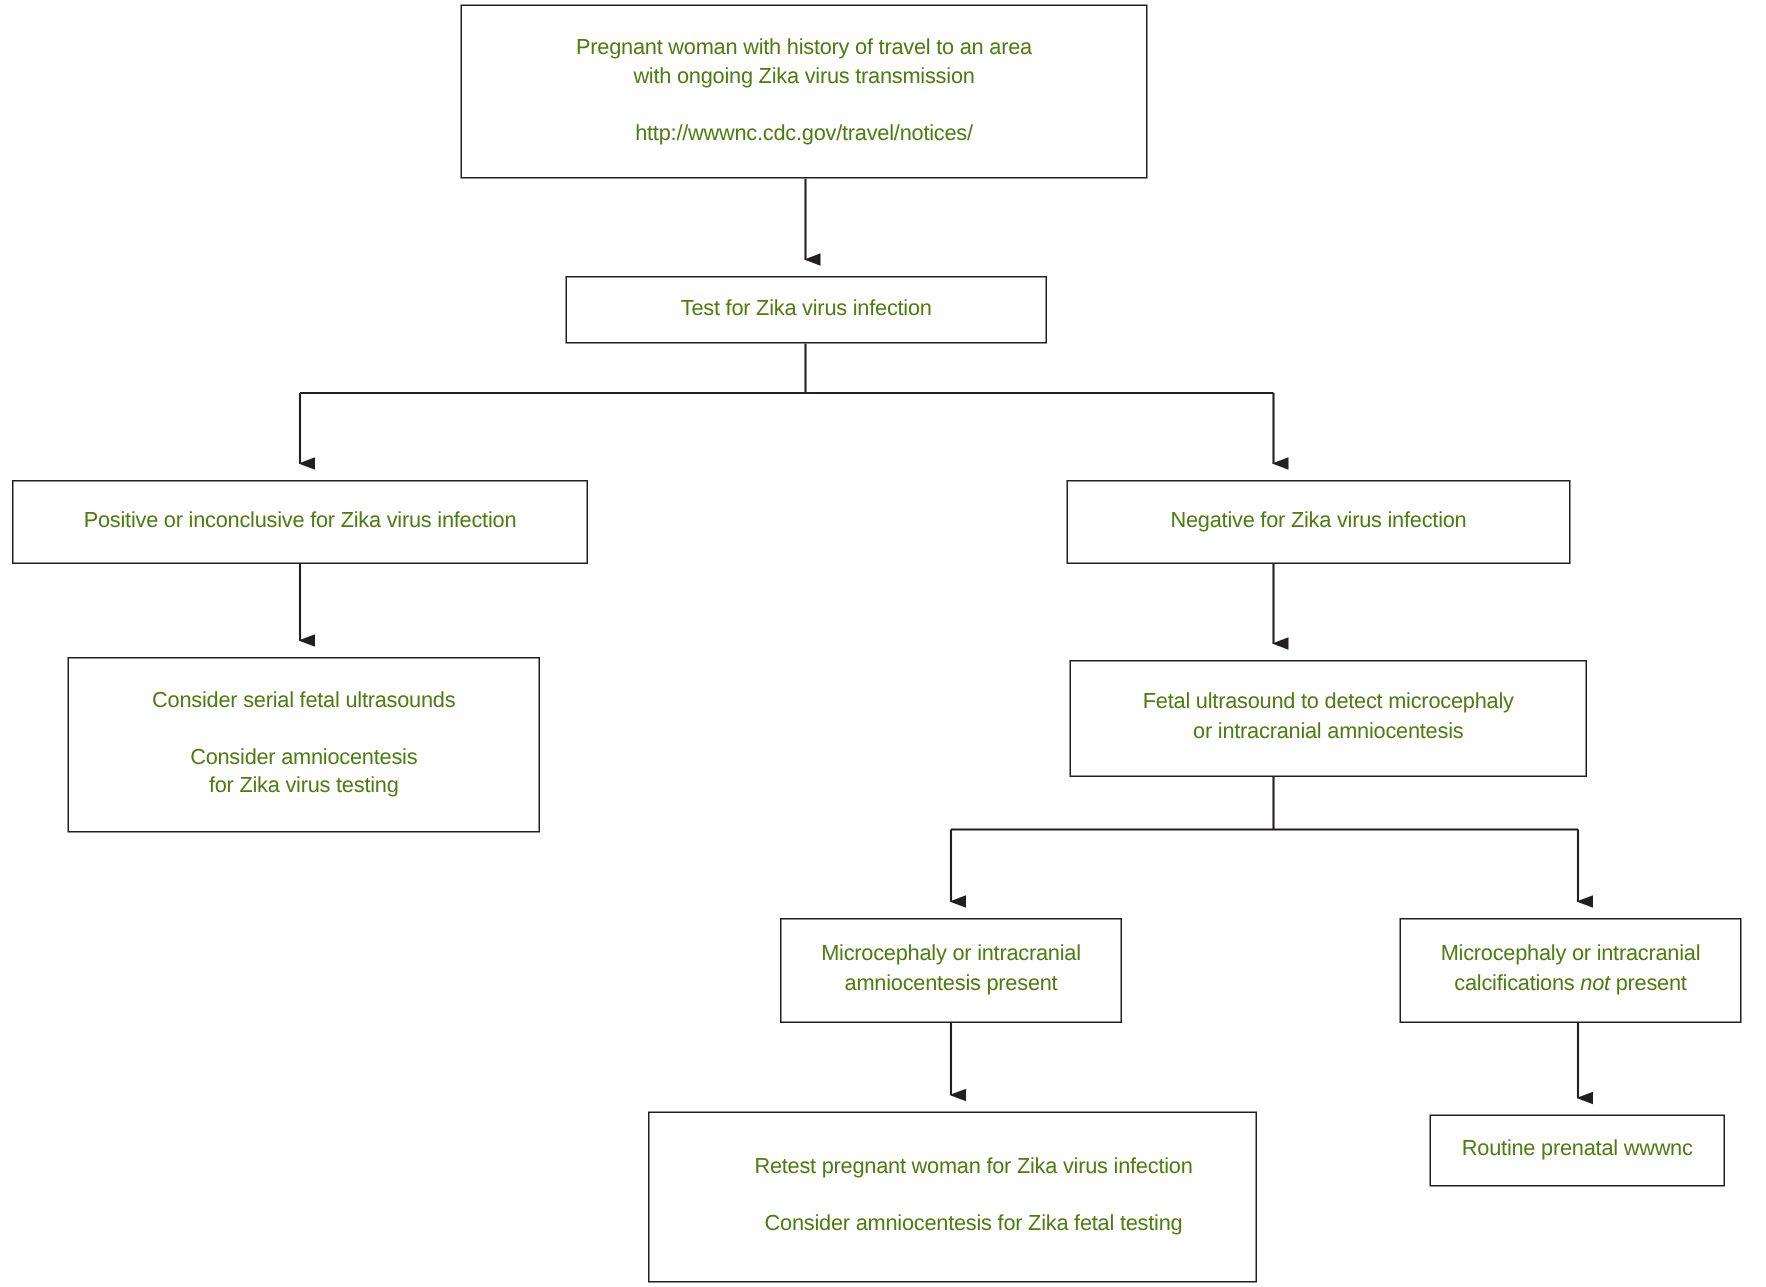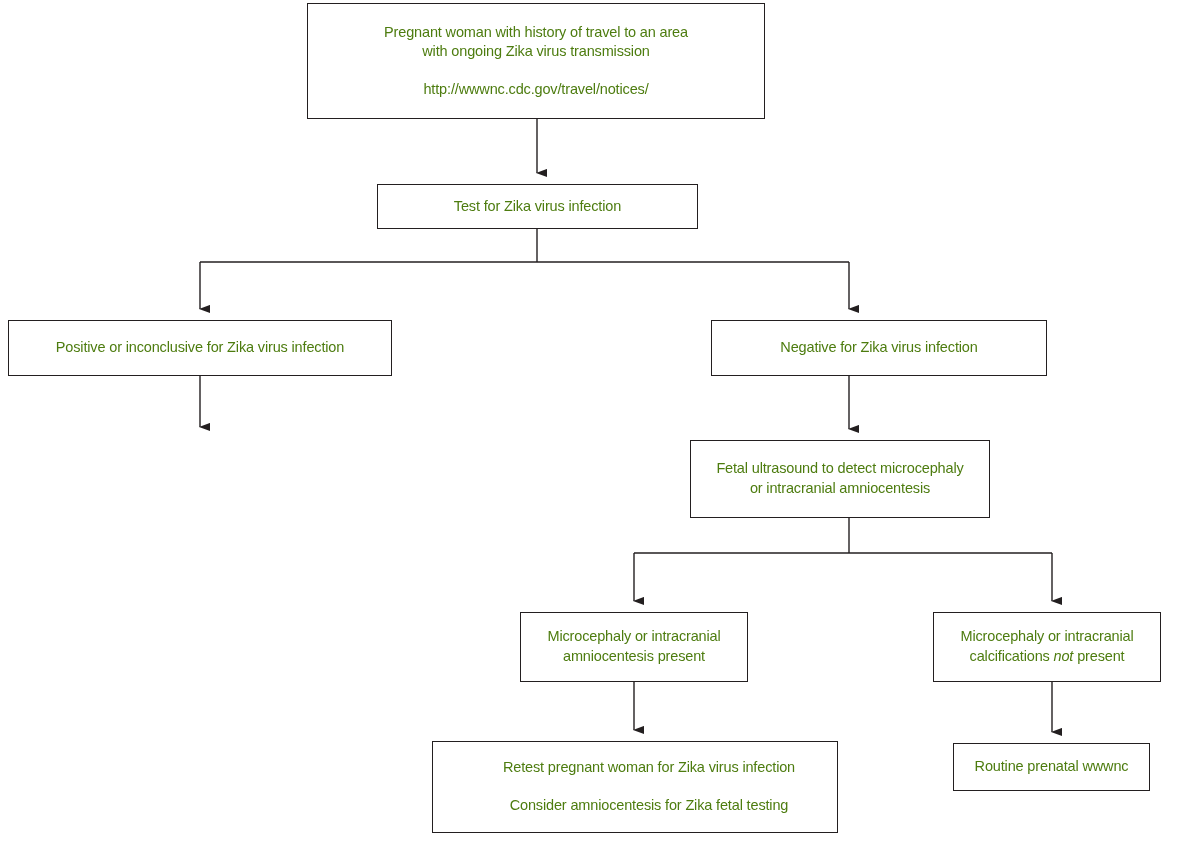--- a/index.html
+++ b/index.html
@@ -57,24 +57,24 @@
   em.emph {
     font-style: italic;
     font-weight: normal;
   }
   
   #node-travel      { left: 307px; top: 3px;   width: 458px; height: 116px; }
   #node-test        { left: 377px; top: 184px; width: 321px; height: 45px;  }
   #node-positive    { left: 8px;   top: 320px; width: 384px; height: 56px;  }
   #node-negative    { left: 711px; top: 320px; width: 336px; height: 56px;  }
   #node-serial      { left: 45px;  top: 438px; width: 315px; height: 117px; }
-  #node-fetal-us    { left: 690px; top: 440px; width: 300px; height: 78px;  }
+  #node-fetal-us    { left: 713px; top: 440px; width: 345px; height: 78px;  }
   #node-micro-yes   { left: 520px; top: 612px; width: 228px; height: 70px;  }
   #node-micro-no    { left: 933px; top: 612px; width: 228px; height: 70px;  }
-  #node-retest      { left: 432px; top: 741px; width: 406px; height: 92px; padding-left: 28px; }
+  #node-retest      { left: 432px; top: 741px; width: 406px; height: 114px; padding-left: 28px; }
   #node-routine     { left: 953px; top: 743px; width: 197px; height: 48px;  }
 </style>
 </head>
 <body>
 
 <div id="flowchart-root">
 
   <svg class="connectors" viewBox="0 0 1177 858" width="1177" height="858" xmlns="http://www.w3.org/2000/svg">
     <defs>
       <marker id="arrowhead" markerWidth="9" markerHeight="11" refX="4.5" refY="10" orient="auto" markerUnits="userSpaceOnUse">
@@ -119,20 +119,27 @@
   </div>
 
   <div class="node" id="node-positive">
     <span class="line">Positive or inconclusive for Zika virus infection</span>
   </div>
 
   <div class="node" id="node-negative">
     <span class="line">Negative for Zika virus infection</span>
   </div>
 
+  <div class="node" id="node-serial">
+    <span class="para">Consider serial fetal ultrasounds</span>
+    <span class="para">
+      <span class="line">Consider amniocentesis</span>
+      <span class="line">for Zika virus testing</span>
+    </span>
+  </div>
 
   <div class="node" id="node-fetal-us">
     <span class="line">Fetal ultrasound to detect microcephaly</span>
     <span class="line">or intracranial amniocentesis</span>
   </div>
 
   <div class="node" id="node-micro-yes">
     <span class="line">Microcephaly or intracranial</span>
     <span class="line">amniocentesis present</span>
   </div>

